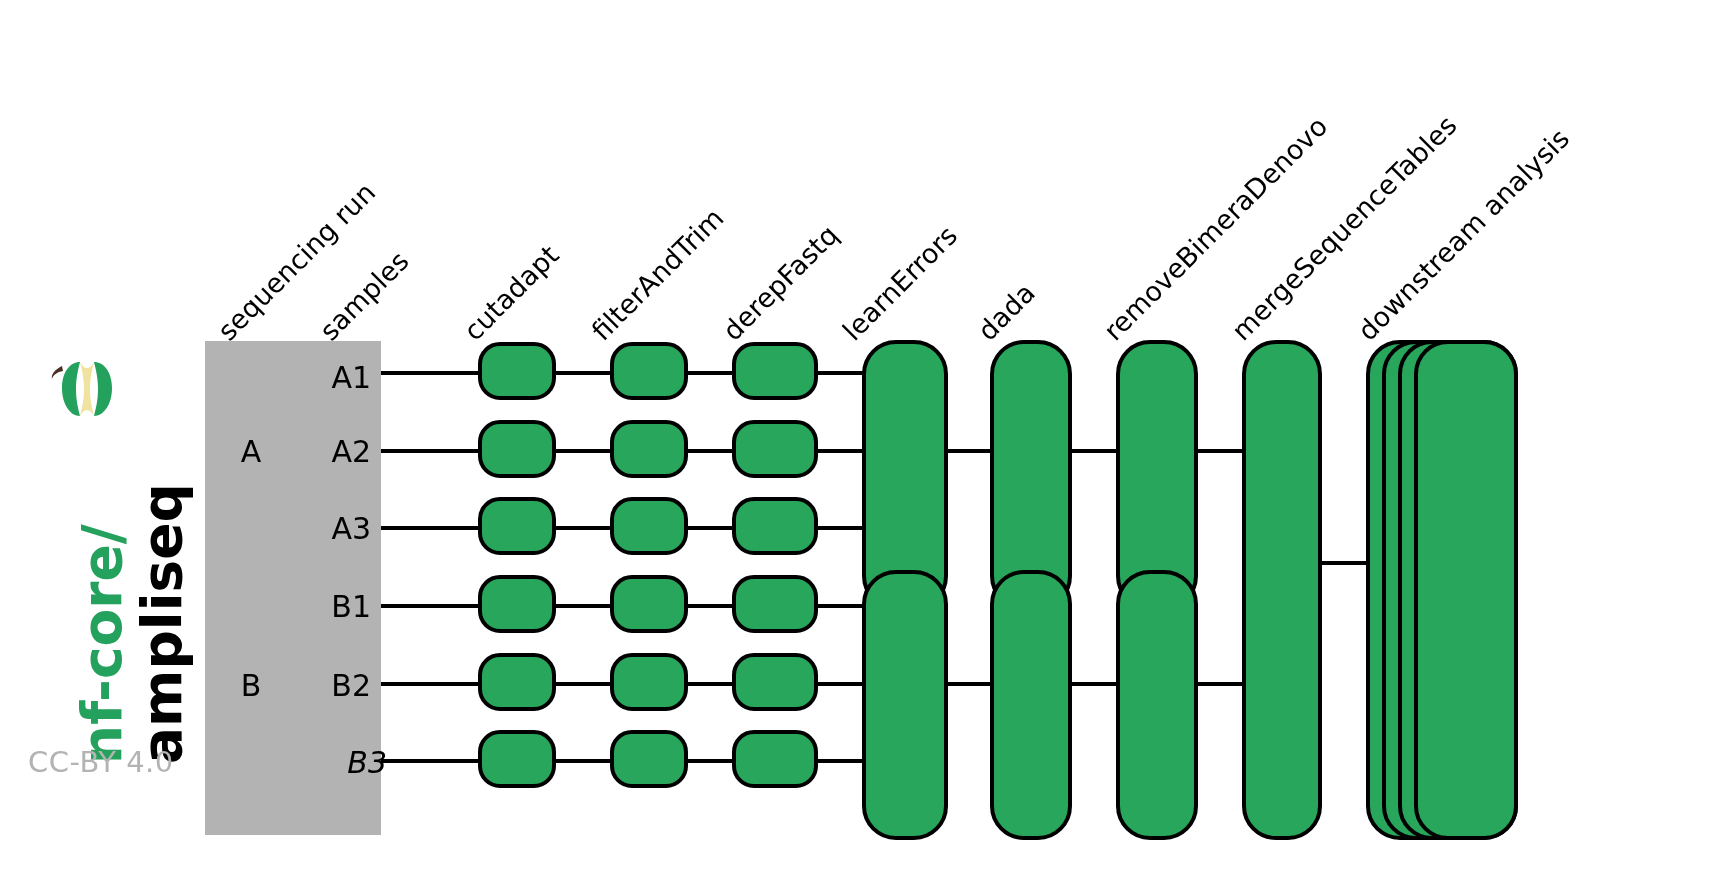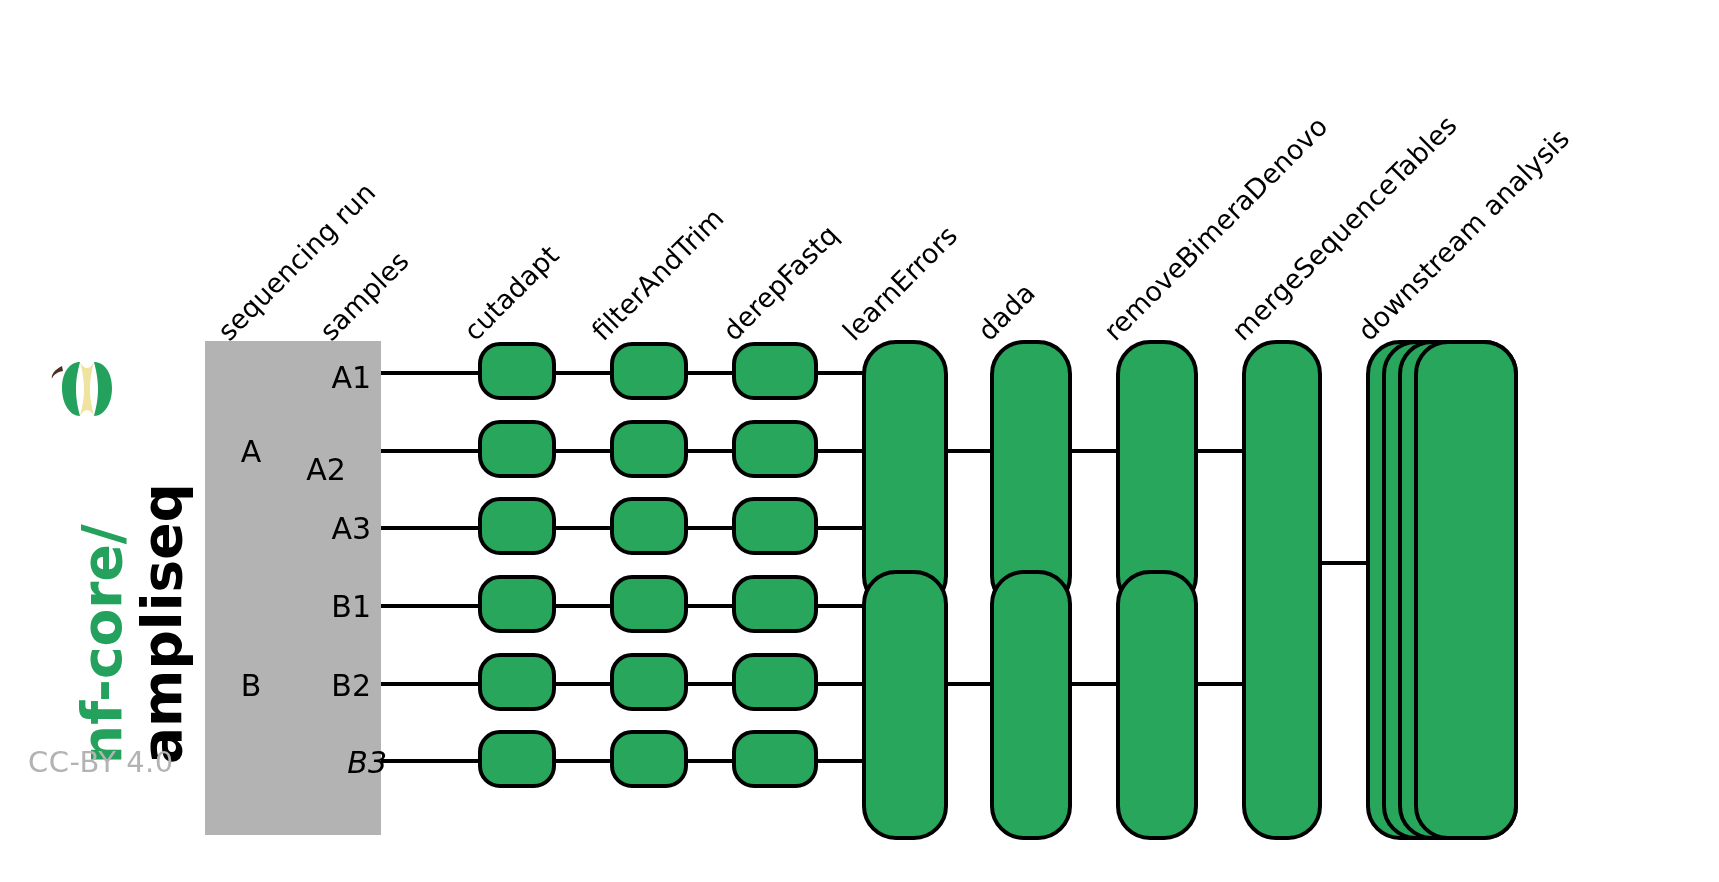--- a/index.html
+++ b/index.html
@@ -106,21 +106,21 @@
   <div class="colhead" style="left:737px;top:318px;">derepFastq</div>
   <div class="colhead" style="left:857px;top:318px;">learnErrors</div>
   <div class="colhead" style="left:992px;top:318px;">dada</div>
   <div class="colhead" style="left:1118px;top:318px;">removeBimeraDenovo</div>
   <div class="colhead" style="left:1246px;top:318px;">mergeSequenceTables</div>
   <div class="colhead" style="left:1372px;top:318px;">downstream analysis</div>
 
   <div class="runbox" style="left:205px;top:341px;width:176px;height:265px;"></div>
   <div class="runlabel" style="left:205px;top:437px;width:92px;">A</div>
   <div class="samplelabel" style="left:281px;top:363px;width:90px;">A1</div>
-  <div class="samplelabel" style="left:281px;top:455px;width:90px;text-align:center;">A2</div>
+  <div class="samplelabel" style="left:281px;top:437px;width:90px;">A2</div>
   <div class="samplelabel" style="left:281px;top:514px;width:90px;">A3</div>
 
   <div class="runbox" style="left:205px;top:570px;width:176px;height:265px;"></div>
   <div class="runlabel" style="left:205px;top:671px;width:92px;">B</div>
   <div class="samplelabel" style="left:281px;top:592px;width:90px;">B1</div>
   <div class="samplelabel" style="left:281px;top:671px;width:90px;">B2</div>
   <div class="samplelabel" style="left:297px;top:748px;width:90px;font-style:italic;">B3</div>
 
   <div class="edge" style="left:381px;top:371px;width:100px;height:4px;"></div>
   <div class="edge" style="left:381px;top:449px;width:100px;height:4px;"></div>

